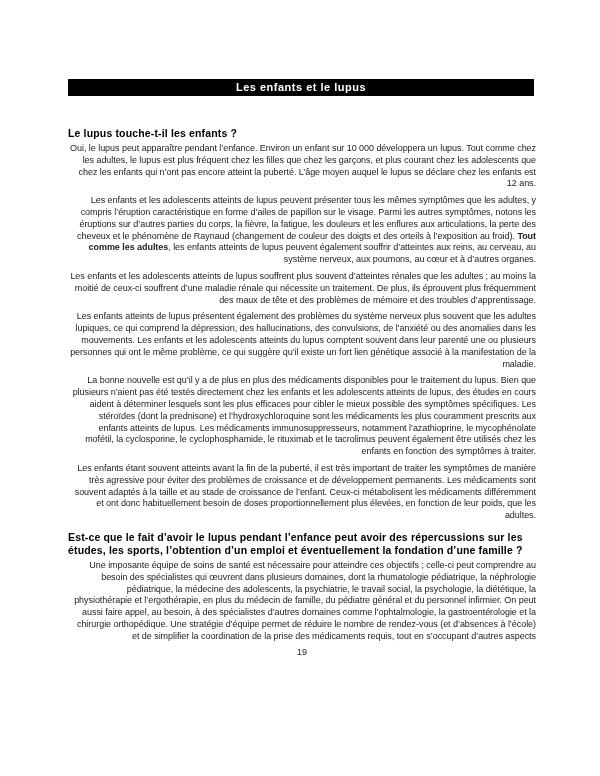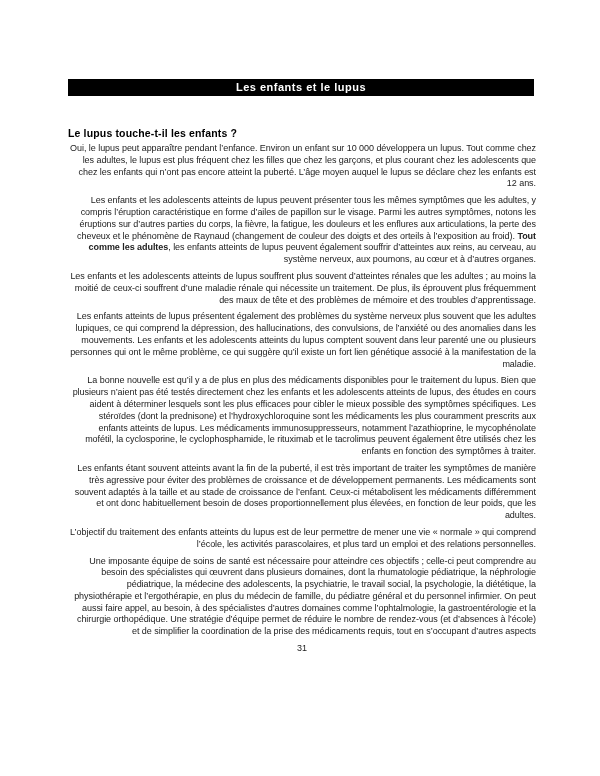--- a/index.html
+++ b/index.html
@@ -74,17 +74,17 @@
 
   <div class="content" id="sections-container">
 
   <h2 class="section-heading">Le lupus touche-t-il les enfants ?</h2>
       <p class="body-paragraph"><span>Oui, le lupus peut apparaître pendant l’enfance. Environ un enfant sur 10 000 développera un lupus. Tout comme chez les adultes, le lupus est plus fréquent chez les filles que chez les garçons, et plus courant chez les adolescents que chez les enfants qui n’ont pas encore atteint la puberté. L’âge moyen auquel le lupus se déclare chez les enfants est 12 ans.</span></p>
       <p class="body-paragraph"><span>Les enfants et les adolescents atteints de lupus peuvent présenter tous les mêmes symptômes que les adultes, y compris l’éruption caractéristique en forme d’ailes de papillon sur le visage. Parmi les autres symptômes, notons les éruptions sur d’autres parties du corps, la fièvre, la fatigue, les douleurs et les enflures aux articulations, la perte des cheveux et le phénomène de Raynaud (changement de couleur des doigts et des orteils à l’exposition au froid). </span><span class="bold-run">Tout comme les adultes</span><span>, les enfants atteints de lupus peuvent également souffrir d’atteintes aux reins, au cerveau, au système nerveux, aux poumons, au cœur et à d’autres organes.</span></p>
       <p class="body-paragraph"><span>Les enfants et les adolescents atteints de lupus souffrent plus souvent d’atteintes rénales que les adultes ; au moins la moitié de ceux-ci souffrent d’une maladie rénale qui nécessite un traitement. De plus, ils éprouvent plus fréquemment des maux de tête et des problèmes de mémoire et des troubles d’apprentissage.</span></p>
       <p class="body-paragraph"><span>Les enfants atteints de lupus présentent également des problèmes du système nerveux plus souvent que les adultes lupiques, ce qui comprend la dépression, des hallucinations, des convulsions, de l’anxiété ou des anomalies dans les mouvements. Les enfants et les adolescents atteints du lupus comptent souvent dans leur parenté une ou plusieurs personnes qui ont le même problème, ce qui suggère qu’il existe un fort lien génétique associé à la manifestation de la maladie.</span></p>
       <p class="body-paragraph"><span>La bonne nouvelle est qu’il y a de plus en plus des médicaments disponibles pour le traitement du lupus. Bien que plusieurs n’aient pas été testés directement chez les enfants et les adolescents atteints de lupus, des études en cours aident à déterminer lesquels sont les plus efficaces pour cibler le mieux possible des symptômes spécifiques. Les stéroïdes (dont la prednisone) et l’hydroxychloroquine sont les médicaments les plus couramment prescrits aux enfants atteints de lupus. Les médicaments immunosuppresseurs, notamment l’azathioprine, le mycophénolate mofétil, la cyclosporine, le cyclophosphamide, le rituximab et le tacrolimus peuvent également être utilisés chez les enfants en fonction des symptômes à traiter.</span></p>
       <p class="body-paragraph"><span>Les enfants étant souvent atteints avant la fin de la puberté, il est très important de traiter les symptômes de manière très agressive pour éviter des problèmes de croissance et de développement permanents. Les médicaments sont souvent adaptés à la taille et au stade de croissance de l’enfant. Ceux-ci métabolisent les médicaments différemment et ont donc habituellement besoin de doses proportionnellement plus élevées, en fonction de leur poids, que les adultes.</span></p>
-      <p class="body-paragraph"><span>L’objectif du traitement des enfants atteints du lupus est de leur permettre de mener une vie « normale » qui comprend l’école, les activités parascolaires, et plus tard un emploi et des relations personnelles.</span></p>
+      <h2 class="section-heading">Est-ce que le fait d’avoir le lupus pendant l’enfance peut avoir des répercussions sur les études, les sports, l’obtention d’un emploi et éventuellement la fondation d’une famille ?</h2>
       <p class="body-paragraph"><span>Une imposante équipe de soins de santé est nécessaire pour atteindre ces objectifs ; celle-ci peut comprendre au besoin des spécialistes qui œuvrent dans plusieurs domaines, dont la rhumatologie pédiatrique, la néphrologie pédiatrique, la médecine des adolescents, la psychiatrie, le travail social, la psychologie, la diététique, la physiothérapie et l’ergothérapie, en plus du médecin de famille, du pédiatre général et du personnel infirmier. On peut aussi faire appel, au besoin, à des spécialistes d’autres domaines comme l’ophtalmologie, la gastroentérologie et la chirurgie orthopédique. Une stratégie d’équipe permet de réduire le nombre de rendez-vous (et d’absences à l’école) et de simplifier la coordination de la prise des médicaments requis, tout en s’occupant d’autres aspects</span></p>
-      <div class="page-number">31</div>
+      <div class="page-number">19</div>
     </div>
 </div>
 
 </body></html>

